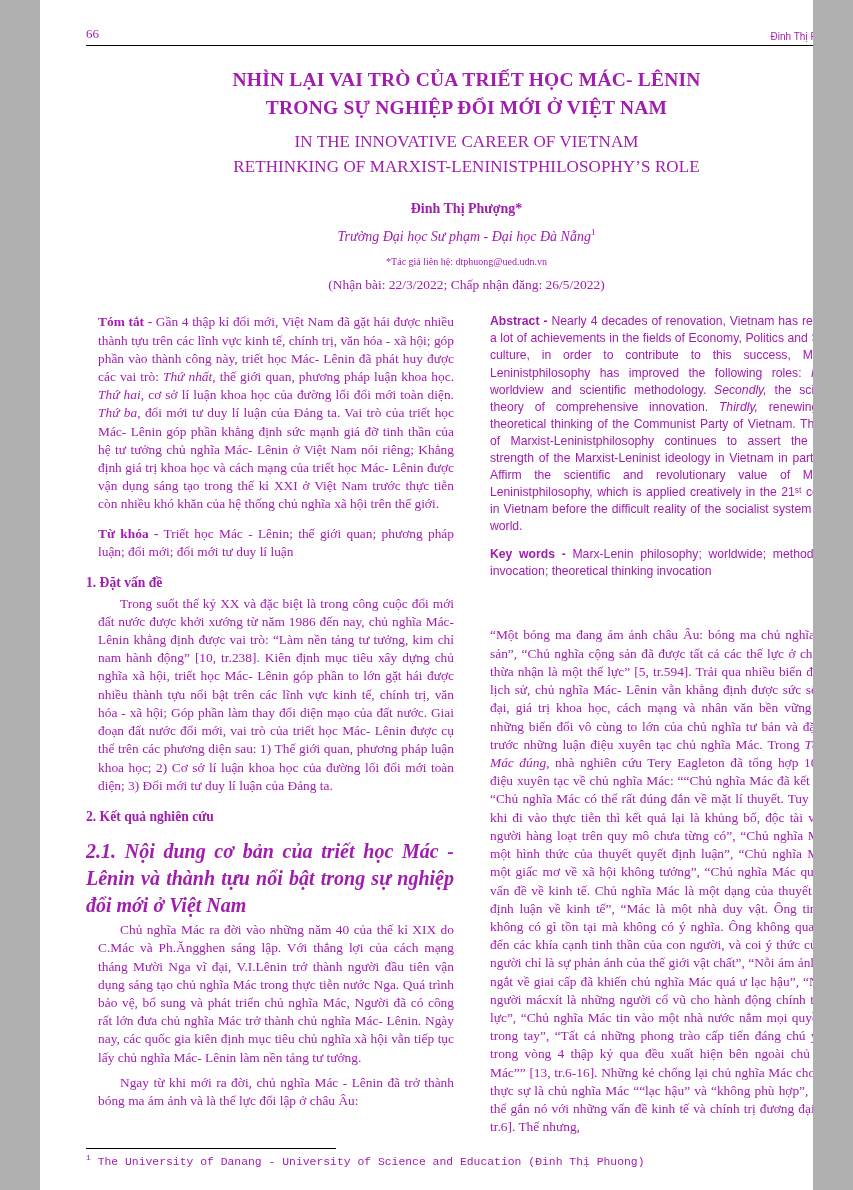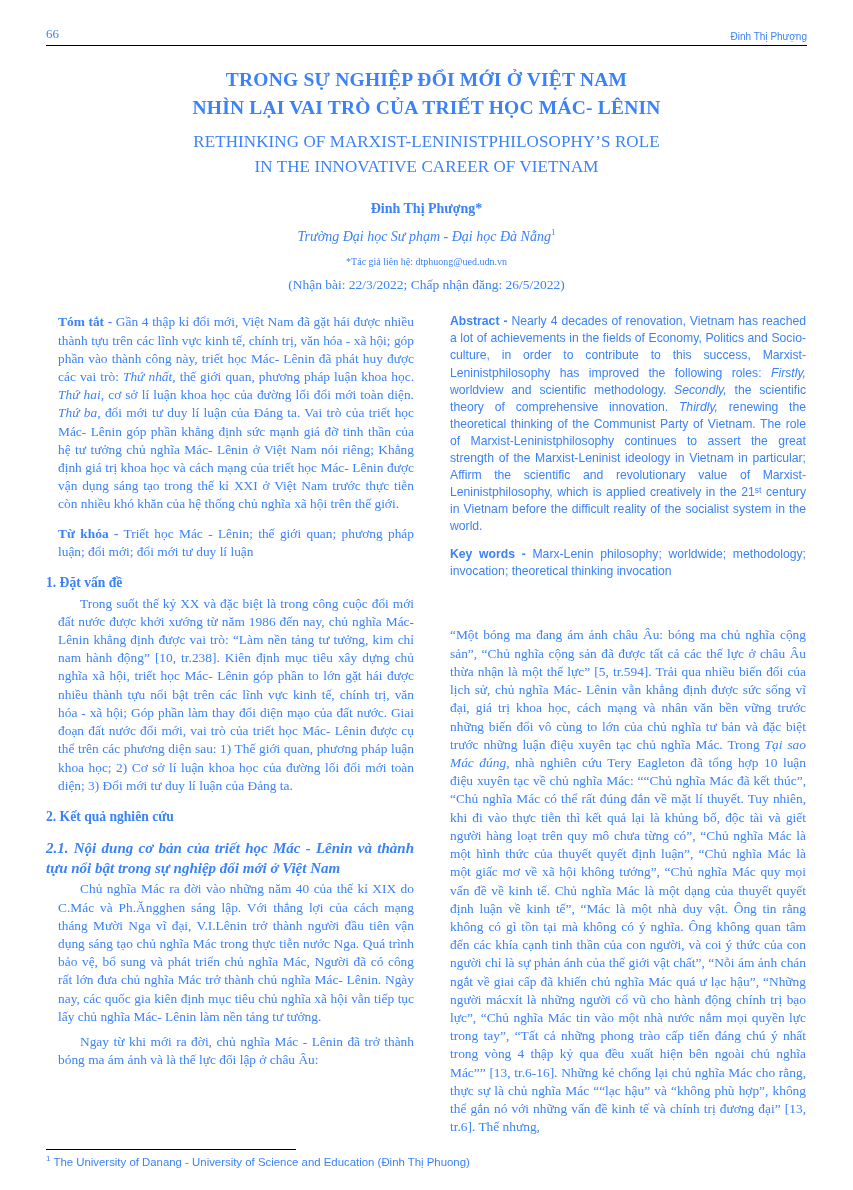--- a/index.html
+++ b/index.html
@@ -1,28 +1,28 @@
 <!DOCTYPE html>
 <html><head>
 <meta charset="utf-8">
 <style>
   html, body {
     margin: 0;
     padding: 0;
     background: #b0b0b0;
   }
   .page {
-    width: 853px;
+    width: 773px;
     height: 1190px;
     background: #ffffff;
     position: relative;
     margin: 0 auto;
     box-sizing: border-box;
     font-family: "Liberation Serif", serif;
-    color: #3b82f6;
+    color: #a21caf;
     overflow: hidden;
   }
   .inner {
     position: absolute;
     left: 46px;
     top: 26px;
     width: 761px;
     height: 1140px;
   }
   
@@ -100,40 +100,40 @@
   .h-sec {
     font-weight: bold;
     font-size: 13.6px;
     margin-top: 13px;
     margin-bottom: 2px;
     font-family: Liberation Serif, serif;
   }
   .h-sub {
     font-weight: bold;
     font-style: italic;
-    font-size: 15px;
+    font-size: 20px;
     margin-top: 11px;
     margin-bottom: 0;
     line-height: 1.36;
   }
   .h-subsub {
     font-style: italic;
     font-size: 13.4px;
     margin-top: 9px;
     margin-bottom: 2px;
   }
   .ital { font-style: italic; }
 
   
   .footnote {
     position: absolute;
     left: 46px;
     bottom: 22px;
     width: 761px;
-    font-family: Liberation Sans, sans-serif;
+    font-family: Liberation Mono, monospace;
     font-size: 11.4px;
   }
   .footnote .rule {
     width: 250px;
     border-top: 1px solid #000;
     margin-bottom: 4px;
   }
   .footnote sup { font-size: 8px; }
 </style>
 </head>
@@ -142,26 +142,26 @@
 <div class="page">
   <div class="inner">
 
     <div class="runhead">
       <span class="pageno">66</span>
       <span class="author">Đinh Thị Phượng</span>
     </div>
 
     <div class="title-block">
       <div class="title-vn">
+        <div>NHÌN LẠI VAI TRÒ CỦA TRIẾT HỌC MÁC- LÊNIN</div>
         <div>TRONG SỰ NGHIỆP ĐỔI MỚI Ở VIỆT NAM</div>
-        <div>NHÌN LẠI VAI TRÒ CỦA TRIẾT HỌC MÁC- LÊNIN</div>
       </div>
       <div class="title-en">
+        <div>IN THE INNOVATIVE CAREER OF VIETNAM</div>
         <div>RETHINKING OF MARXIST-LENINISTPHILOSOPHY’S ROLE</div>
-        <div>IN THE INNOVATIVE CAREER OF VIETNAM</div>
       </div>
       <div class="author-name">Đinh Thị Phượng*</div>
       <div class="affiliation"><span>Trường Đại học Sư phạm - Đại học Đà Nẵng</span><sup>1</sup></div>
       <div class="contact">*Tác giả liên hệ: dtphuong@ued.udn.vn</div>
       <div class="dates">(Nhận bài: 22/3/2022; Chấp nhận đăng: 26/5/2022)</div>
     </div>
 
     <div class="cols">
 
       <div class="col left">

